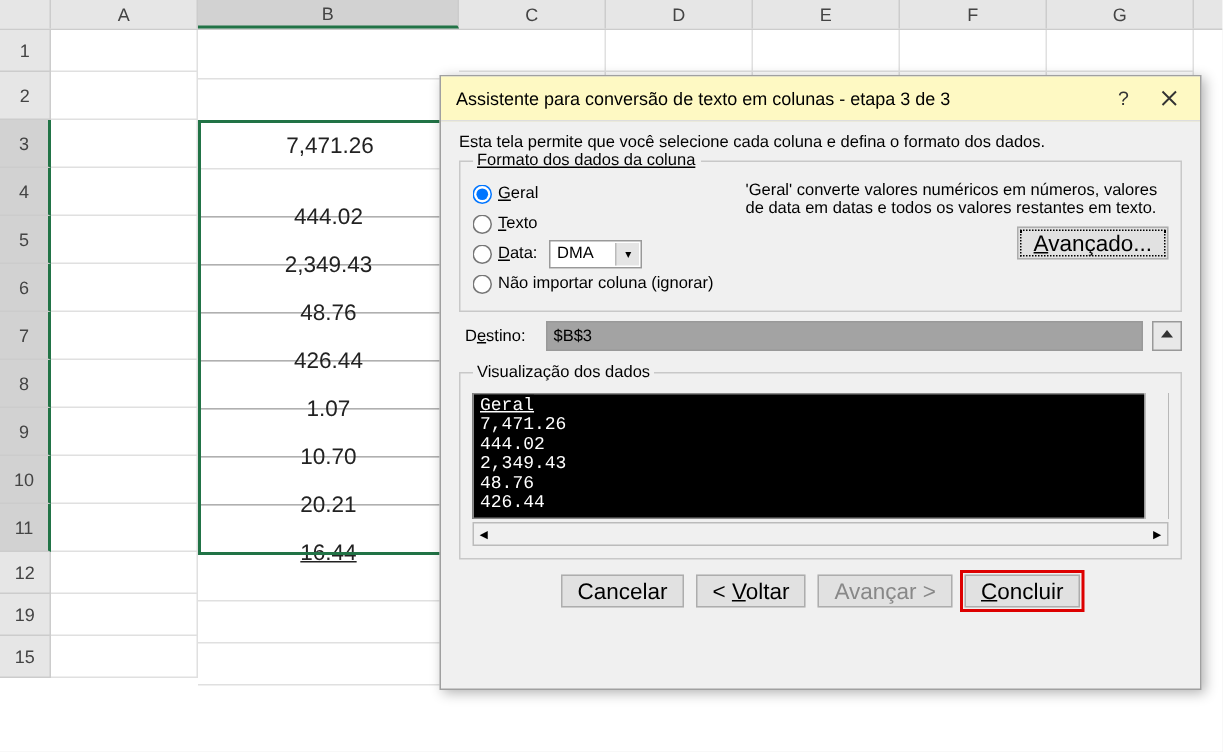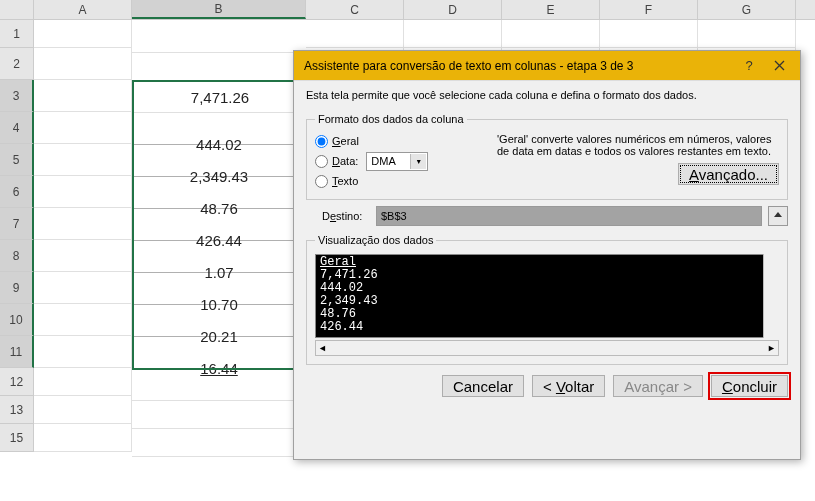--- a/index.html
+++ b/index.html
@@ -111,40 +111,40 @@
     border: 1px solid #a0a0a0;
     box-shadow: 2px 2px 8px rgba(0,0,0,0.3);
     font-size: 11px;
     color: #000;
   }
   .titlebar {
     height: 30px;
     display:flex;
     align-items:center;
     padding: 0 6px 0 10px;
-    background:#eab308;
+    background:#fef9c3;
     border-bottom:1px solid #ddd;
   }
   .titlebar .title { flex:1; font-size:12px; }
   .tb-btn {
     width:30px;height:24px;
     display:flex;align-items:center;justify-content:center;
     font-size:13px;
     color:#333;
   }
   .tb-btn.close { font-size:14px; }
   .dlg-body { padding: 8px 12px 0 12px; }
-  .intro { margin-bottom:12px; }
+  .intro { margin-bottom:0; }
   fieldset.format {
     border:1px solid #c8c8c8;
     padding:6px 8px 8px 8px;
     margin-bottom:6px;
     position:relative;
   }
-  fieldset.format legend { padding:0 3px; font-size:11px; }
+  fieldset.format legend { padding:0 3px; font-size:11px;text-decoration:underline; }
   .fmt-row { display:flex; gap:12px; }
   .fmt-left { width:170px; }
   .fmt-right { flex:1; font-size:11px; padding-top:2px;}
   .radio-line { display:flex; align-items:center; height:20px; gap:4px;}
   .radio-line input[type=radio]{margin:0;}
   .radio-line label { cursor:default; }
   .u { text-decoration: underline; }
   .combo {
     width:62px; height:19px;
     border:1px solid #999;
@@ -168,21 +168,21 @@
     padding:2px 10px;
     font-size:15px;
     font-family:inherit;
     min-width:70px;
     height:22px;
     cursor:default;
   }
   .btn:disabled { color:#888; }
   .btn.advanced { min-width:78px; outline:1px dotted #000; outline-offset:-3px;}
   .adv-wrap { text-align:right; margin-top:6px;}
-  .dest-row { display:flex; align-items:center; gap:6px; margin:4px 0 8px 16px;}
+  .dest-row { display:flex; align-items:center; gap:6px; margin:4px 0 8px 4px;}
   .dest-row label { width:48px; }
   .dest-input {
     flex:1; height:20px; border:1px solid #999; background:#a3a3a3;
     padding:0 4px; font-size:11px;
   }
   .ref-btn {
     width:20px;height:20px;border:1px solid #999;background:#e8e8e8;
     display:flex;align-items:center;justify-content:center;font-size:10px;
   }
   fieldset.preview {
@@ -210,21 +210,21 @@
   }
   .scroll-row {
     display:flex;height:16px;margin-top:2px;
   }
   .scroll-h {
     flex:1;background:#f0f0f0;border:1px solid #bbb;
     display:flex;align-items:center;justify-content:space-between;
     font-size:9px;padding:0 2px;
   }
   .btn-row {
-    display:flex; gap:8px; justify-content:flex-end;
+    display:flex; gap:8px; justify-content:center;
     padding:10px 12px;
   }
   .btn.highlight {
     outline:2px solid #d00;
     outline-offset:1px;
   }
   svg { display:block; }
 </style>
 </head>
 <body>
@@ -355,21 +355,21 @@
       <div class="row-h">12</div>
       <div class="cell"></div>
       <div class="cell big"></div>
       <div class="cell"></div>
       <div class="cell"></div>
       <div class="cell"></div>
       <div class="cell"></div>
       <div class="cell"></div>
     </div>
   <div class="row">
-      <div class="row-h">13</div>
+      <div class="row-h">19</div>
       <div class="cell"></div>
       <div class="cell big"></div>
       <div class="cell"></div>
       <div class="cell"></div>
       <div class="cell"></div>
       <div class="cell"></div>
       <div class="cell"></div>
     </div>
   <div class="row">
       <div class="row-h">15</div>
@@ -402,32 +402,36 @@
   <div class="dlg-body">
     <div class="intro">Esta tela permite que você selecione cada coluna e defina o formato dos dados.</div>
 
     <fieldset class="format">
       <legend>Formato dos dados da coluna</legend>
       <div class="fmt-row">
         <div class="fmt-left">
           <div class="radio-line">
             <input type="radio" name="fmt" checked="" style="">
             <label><span class="u">G</span><span></span>eral</label>
+          </div>
+          <div class="radio-line">
+            <input type="radio" name="fmt" style="">
+            <label><span class="u">T</span>exto</label>
           </div>
           <div class="radio-line">
             <input type="radio" name="fmt" style="">
             <label><span class="u">D</span>ata:</label>
             <div class="combo">
               <span>DMA</span>
               <span class="arrow">▾</span>
             </div>
           </div>
           <div class="radio-line">
             <input type="radio" name="fmt" style="">
-            <label><span class="u">T</span>exto</label>
+            <label>Não importar coluna (ignorar)</label>
           </div>
         </div>
         <div class="fmt-right">
           <div>'Geral' converte valores numéricos em números, valores de data em datas e todos os valores restantes em texto.</div>
           <div class="adv-wrap">
             <button class="btn advanced"><span class="u">A</span>vançado...</button>
           </div>
         </div>
       </div>
     </fieldset>

